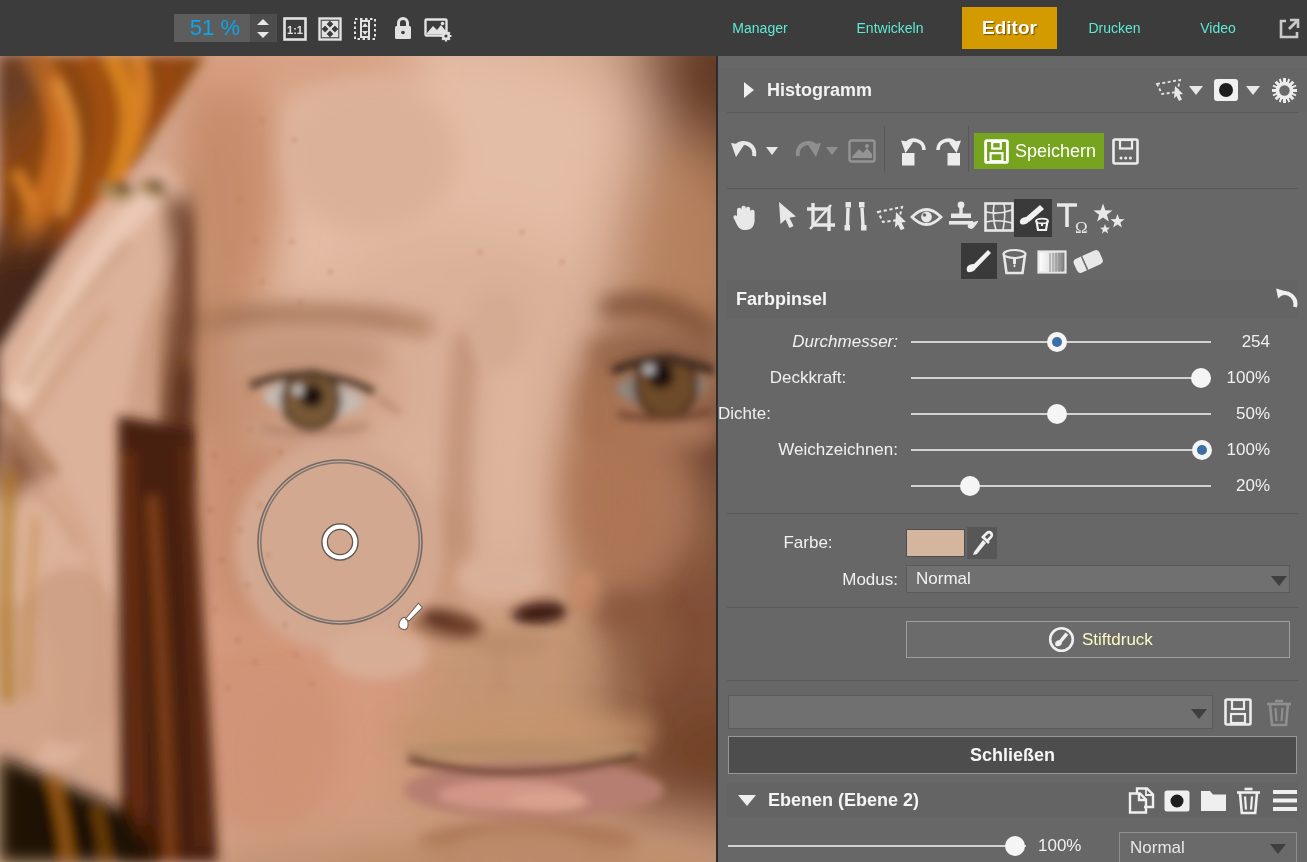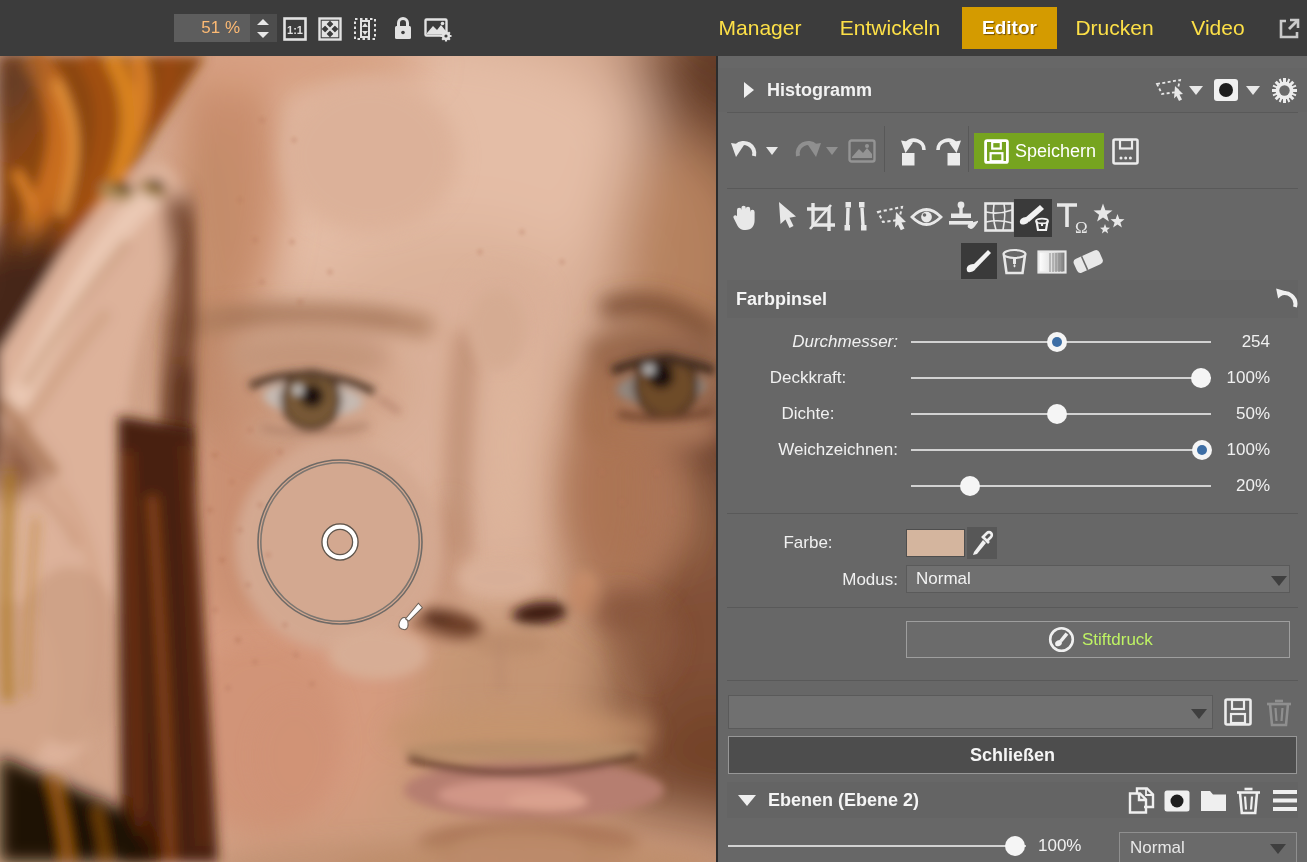--- a/index.html
+++ b/index.html
@@ -4,29 +4,29 @@
 <style>
   html,body{margin:0;padding:0;width:1307px;height:862px;overflow:hidden;background:#676767;
     font-family:"Liberation Sans",sans-serif;}
   .abs{position:absolute;}
   #topbar{position:absolute;left:0;top:0;width:1307px;height:56px;background:#3c3c3c;}
   #photo{position:absolute;left:0;top:56px;width:716px;height:806px;background:#caa58c;}
   #divider{position:absolute;left:716px;top:56px;width:2px;height:806px;background:#2c2c2c;}
   #panel{position:absolute;left:718px;top:68px;width:589px;height:806px;background:#676767;font-size:17px;color:#f0f0f0;}
   .sep{position:absolute;left:9px;width:571px;height:1px;background:#595959;}
   .hdrbar{position:absolute;background:#646464;}
-  .tabtxt{position:absolute;top:0;height:56px;line-height:56px;font-size:21px;color:#fde047;text-align:center;}
+  .tabtxt{position:absolute;top:0;height:56px;line-height:56px;font-size:14px;color:#5eead4;text-align:center;}
 </style>
 </head>
 <body>
 <div id="topbar">
 
   <div class="abs" style="left:174px;top:14px;width:76px;height:28px;background:#5d5d5d;"></div>
   <div class="abs" style="left:250px;top:14px;width:27px;height:28px;background:#4d4d4d;"></div>
-  <div class="abs" style="left:174px;top:14px;width:66px;height:40px;line-height:28px;text-align:right;font-size:17px;color:#fdba74;">51 %</div>
+  <div class="abs" style="left:174px;top:14px;width:66px;height:40px;line-height:28px;text-align:right;font-size:22px;color:#0ea5e9;">51 %</div>
   <svg class="abs" style="left:253px;top:17px;" width="20" height="23" viewBox="0 0 20 23">
     <path d="M4,8 L10,2 L16,8 Z" fill="#e8e8e8"></path>
     <path d="M4,15 L10,21 L16,15 Z" fill="#e8e8e8"></path>
   </svg>
 
   <svg class="abs" style="left:283px;top:17px" width="24" height="24" viewBox="0 0 24 24">
     <rect x="1.5" y="1.5" width="21" height="21" fill="none" stroke="#e2e2e2" stroke-width="2.6"></rect>
     <text x="12" y="17" font-size="11" font-weight="bold" fill="#e2e2e2" text-anchor="middle" font-family="Liberation Sans">1:1</text>
   </svg>
 
@@ -492,21 +492,21 @@
   <div class="abs" style="left:193px;top:273px;width:300px;height:2px;background:#d2d2d2;"></div>
   <div class="abs" style="left:329px;top:264px;width:20px;height:20px;border-radius:50%;background:#f5f5f5;"></div>
   <div class="abs" style="left:334px;top:269px;width:10px;height:10px;border-radius:50%;background:#3d6ea5;"></div>
   <div class="abs" style="left:492px;top:261px;width:60px;height:26px;line-height:26px;text-align:right;">254</div>
 
   <div class="abs" style="left:0;top:297px;width:180px;height:26px;line-height:26px;text-align:center;">Deckkraft:</div>
   <div class="abs" style="left:193px;top:309px;width:300px;height:2px;background:#d2d2d2;"></div>
   <div class="abs" style="left:473px;top:300px;width:20px;height:20px;border-radius:50%;background:#f5f5f5;"></div>
   <div class="abs" style="left:492px;top:297px;width:60px;height:26px;line-height:26px;text-align:right;">100%</div>
 
-  <div class="abs" style="left:0;top:333px;width:180px;height:26px;line-height:26px;text-align:center;">Dichte:</div>
+  <div class="abs" style="left:0;top:333px;width:180px;height:26px;line-height:26px;text-align:left;">Dichte:</div>
   <div class="abs" style="left:193px;top:345px;width:300px;height:2px;background:#d2d2d2;"></div>
   <div class="abs" style="left:329px;top:336px;width:20px;height:20px;border-radius:50%;background:#f5f5f5;"></div>
   <div class="abs" style="left:492px;top:333px;width:60px;height:26px;line-height:26px;text-align:right;">50%</div>
 
   <div class="abs" style="left:0;top:369px;width:180px;height:26px;line-height:26px;text-align:right;">Weichzeichnen:</div>
   <div class="abs" style="left:193px;top:381px;width:300px;height:2px;background:#d2d2d2;"></div>
   <div class="abs" style="left:474px;top:372px;width:20px;height:20px;border-radius:50%;background:#f5f5f5;"></div>
   <div class="abs" style="left:479px;top:377px;width:10px;height:10px;border-radius:50%;background:#3d6ea5;"></div>
   <div class="abs" style="left:492px;top:369px;width:60px;height:26px;line-height:26px;text-align:right;">100%</div>
 
@@ -529,21 +529,21 @@
   <div class="abs" style="left:553px;top:508px;width:0;height:0;border-left:8px solid transparent;border-right:8px solid transparent;border-top:10px solid #3f3f3f;"></div>
 
   <div class="sep" style="top:539px;"></div>
 
   <div class="abs" style="left:188px;top:553px;width:384px;height:37px;background:#6b6b6b;border:1px solid #9e9e9e;box-sizing:border-box;"></div>
   <svg class="abs" style="left:330px;top:558px" width="27" height="27" viewBox="0 0 27 27">
     <circle cx="13.5" cy="13.5" r="11.3" fill="none" stroke="#f0f0f0" stroke-width="2.6"></circle>
     <path d="M7.5,19.5 q-1.5,-3.5 2,-5 q3.5,-1.3 4.3,1.2 q0.8,2.8 -2.5,4.2 q-3,1 -3.8,-0.4 z" fill="#f0f0f0"></path>
     <path d="M11.5,14 L17.5,6.5 L20.3,8.8 L14,16.2 Z" fill="#f0f0f0"></path>
   </svg>
-  <div class="abs" style="left:364px;top:553px;height:37px;line-height:37px;color:#bef264;">Stiftdruck</div>
+  <div class="abs" style="left:364px;top:553px;height:37px;line-height:37px;color:#fef9c3;">Stiftdruck</div>
 
   <div class="sep" style="top:612px;"></div>
 
   <div class="abs" style="left:10px;top:627px;width:485px;height:34px;background:#707070;border:1px solid #5a5a5a;box-sizing:border-box;"></div>
   <div class="abs" style="left:473px;top:641px;width:0;height:0;border-left:8px solid transparent;border-right:8px solid transparent;border-top:10px solid #3f3f3f;"></div>
   <svg class="abs" style="left:506px;top:630px" width="28" height="28" viewBox="0 0 28 28">
     <rect x="1.5" y="1.5" width="25" height="25" rx="1.5" fill="none" stroke="#ececec" stroke-width="2.6"></rect>
     <rect x="8" y="2" width="12" height="9" fill="none" stroke="#ececec" stroke-width="2.2"></rect>
     <rect x="7" y="16" width="14" height="9" fill="none" stroke="#ececec" stroke-width="2.2"></rect>
   </svg>

